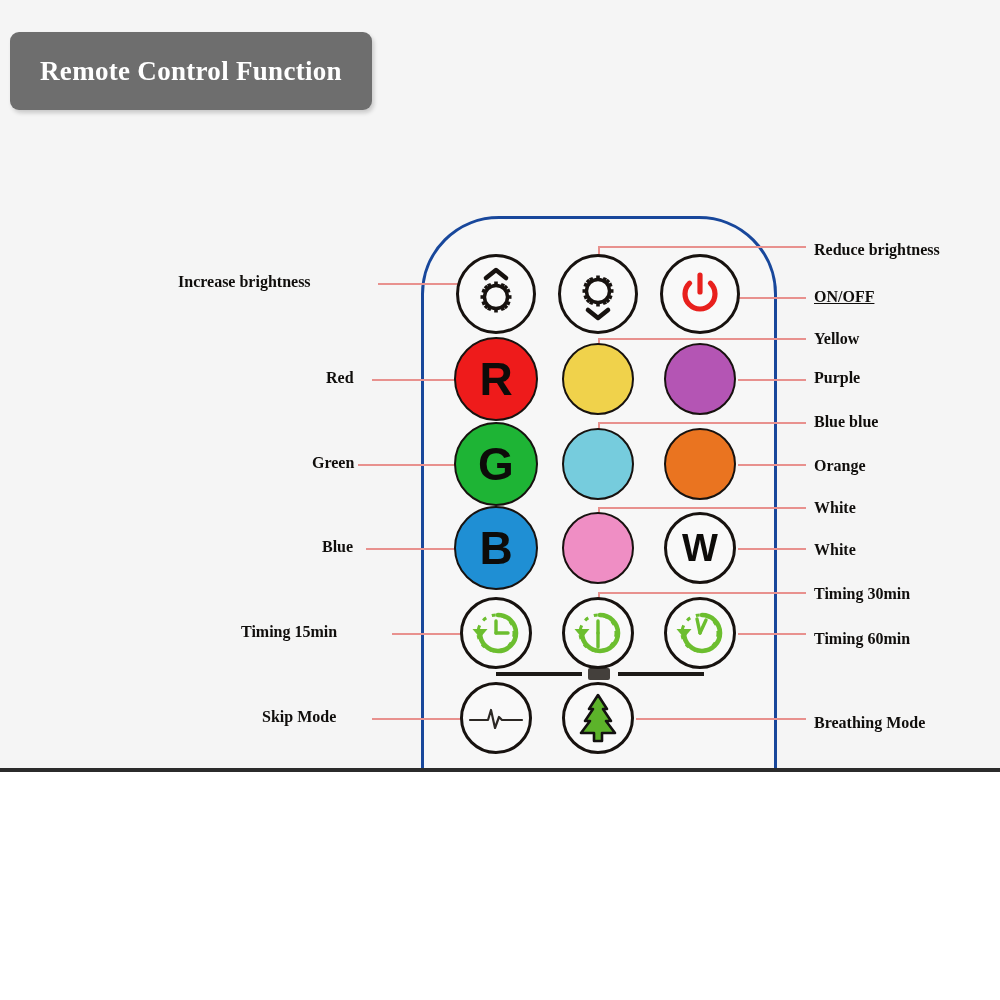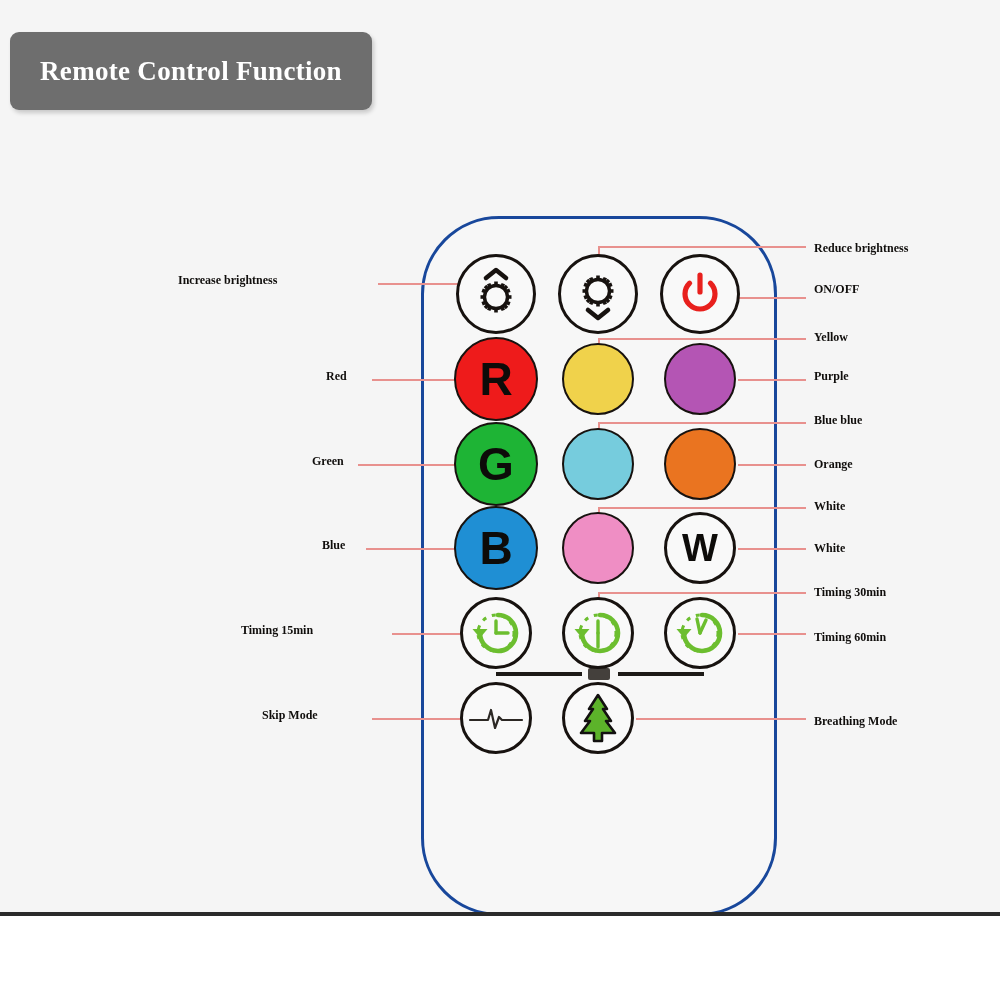--- a/index.html
+++ b/index.html
@@ -3,21 +3,21 @@
 <meta charset="utf-8">
 <style>
   html, body {
     margin: 0;
     padding: 0;
     background: #ffffff;
   }
   #page {
     position: relative;
     width: 1000px;
-    height: 916px;
+    height: 772px;
     background: #f5f5f5;
     overflow: hidden;
     font-family: "Liberation Serif", "DejaVu Serif", serif;
   }
   #bottom-rule {
     position: absolute;
     left: 0;
     bottom: 0;
     width: 1000px;
     height: 4px;
@@ -99,21 +99,21 @@
     height: 4px;
   }
   .dark-blob {
     position: absolute;
     background: #44403c;
     border-radius: 2px;
   }
   
   .label {
     position: absolute;
-    font-size: 12px;
+    font-size: 16px;
     font-weight: bold;
     color: #100e0c;
     white-space: nowrap;
     line-height: 1;
   }
   .label-left { text-align: right; }
   .label-right { text-align: left; }
 </style>
 </head>
 <body>
@@ -310,21 +310,21 @@
   </div>
 
   <div class="label label-left" style="left:178px; top:274px;">Increase brightness</div>
   <div class="label label-left" style="left:326px; top:370px;">Red</div>
   <div class="label label-left" style="left:312px; top:455px;">Green</div>
   <div class="label label-left" style="left:322px; top:539px;">Blue</div>
   <div class="label label-left" style="left:241px; top:624px;text-align:center;">Timing 15min</div>
   <div class="label label-left" style="left:262px; top:709px;">Skip Mode</div>
 
   <div class="label label-right" style="left:814px; top:242px;">Reduce brightness</div>
-  <div class="label label-right" style="left:814px; top:283px;">ON/OFF</div>
+  <div class="label label-right" style="left:814px; top:289px;text-decoration:underline;">ON/OFF</div>
   <div class="label label-right" style="left:814px; top:331px;text-align:center;">Yellow</div>
   <div class="label label-right" style="left:814px; top:370px;">Purple</div>
   <div class="label label-right" style="left:814px; top:414px;">Blue blue</div>
   <div class="label label-right" style="left:814px; top:458px;">Orange</div>
   <div class="label label-right" style="left:814px; top:500px;">White</div>
   <div class="label label-right" style="left:814px; top:542px;">White</div>
   <div class="label label-right" style="left:814px; top:586px;">Timing 30min</div>
   <div class="label label-right" style="left:814px; top:631px;">Timing 60min</div>
   <div class="label label-right" style="left:814px; top:715px;">Breathing Mode</div>
 

